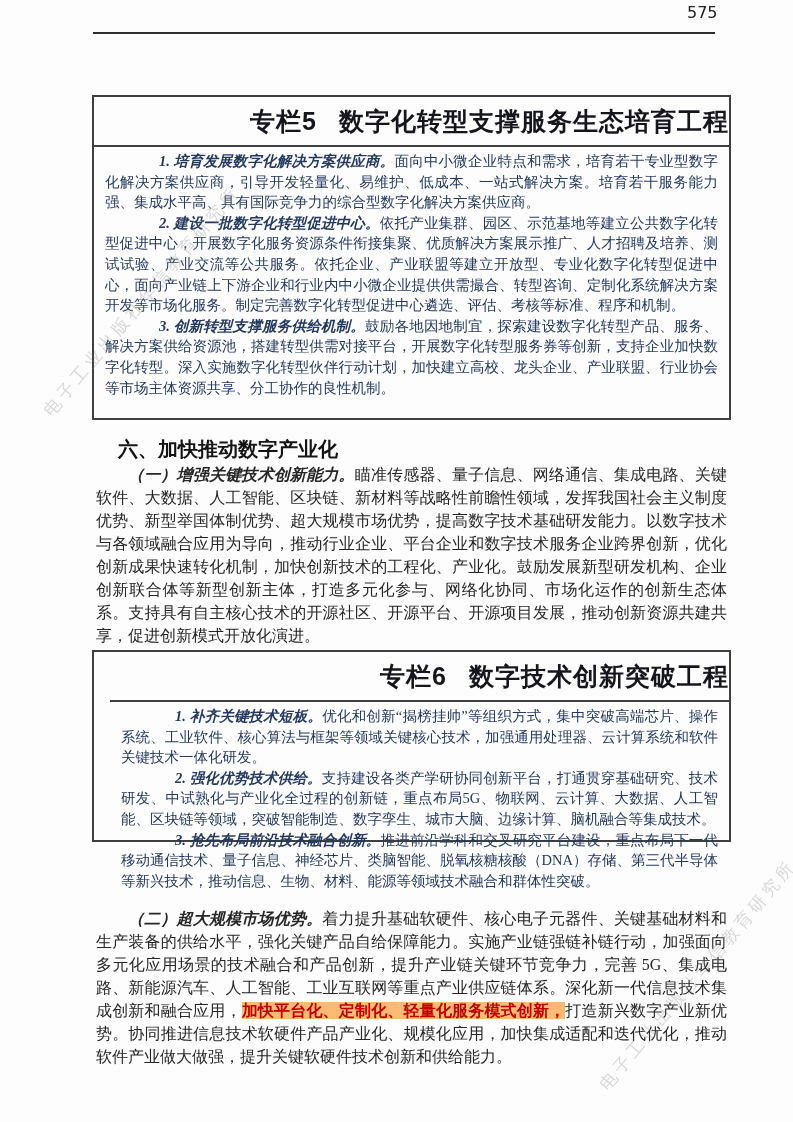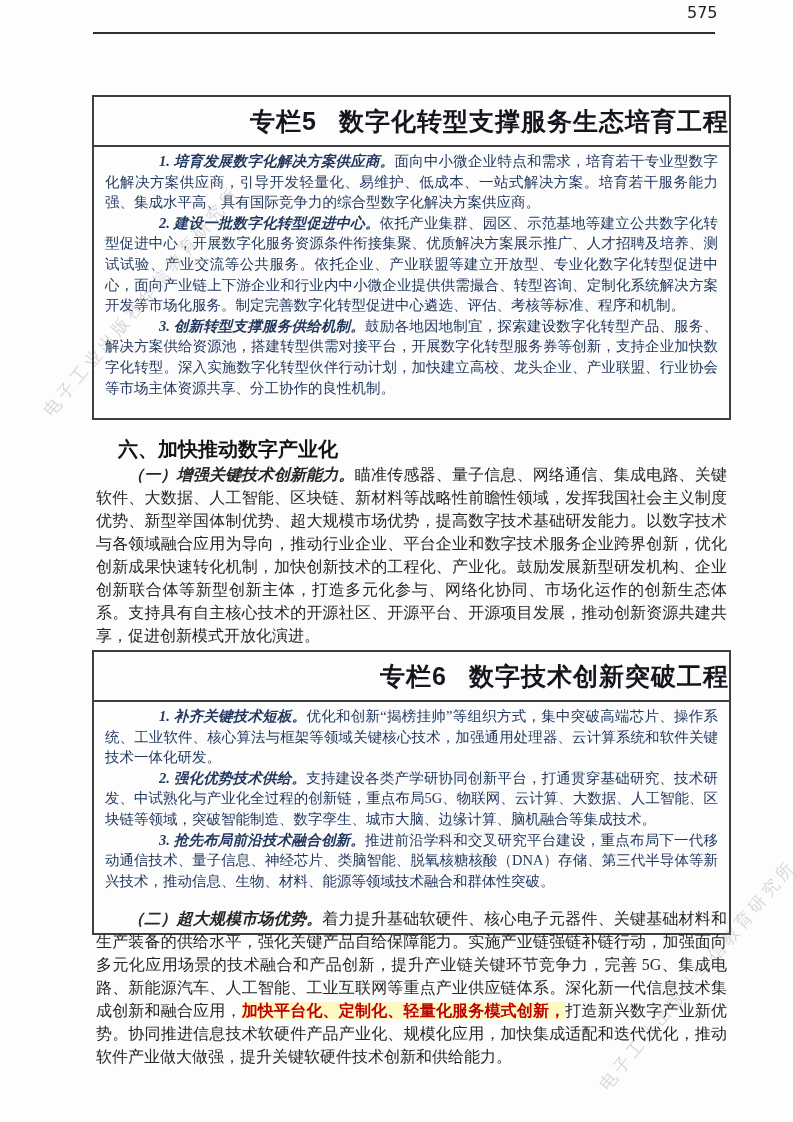--- a/index.html
+++ b/index.html
@@ -22,21 +22,21 @@
     width: 622px; height: 2px; background: #2e2e2e;
   }
 
   .panel {
     position: absolute; left: 92px; width: 639px;
     border: 2px solid #3f3f3f;
     box-sizing: border-box;
     background: transparent;
   }
   .panel-5 { top: 95px; height: 325px; }
-  .panel-6 { top: 650px; height: 285px; }
+  .panel-6 { top: 650px; height: 192px; padding-left: 16px; }
 
   .panel-header {
     text-align: right;
     font-family: "Liberation Sans", "DejaVu Sans", sans-serif;
     font-weight: bold; font-size: 25px; color: #15151d;
     letter-spacing: 1px;
     padding: 8px 0 7px;
     border-bottom: 2px solid #3f3f3f;
   }
   .panel-header .panel-label { margin-right: 22px; }
@@ -60,21 +60,21 @@
     position: absolute; left: 92px; width: 631px;
     font-size: 16px; line-height: 23px;
     text-align: justify; text-indent: 2em;
     color: #262626; margin: 4px;
   }
   .para-1 { top: 459px; }
   .para-2 { top: 903px; }
   .para-lead { font-style: italic; font-weight: bold; }
 
   .hl {
-    background: #fef9c3;
+    background: #fdba74;
     color: #c00000;
     font-weight: bold;
   }
 
   .watermark {
     position: absolute;
     font-family: "Liberation Sans", "DejaVu Sans", sans-serif;
     font-size: 17px; letter-spacing: 4px; white-space: nowrap;
     color: #8a8a8a; opacity: 0.32;
     transform: rotate(-50deg); transform-origin: left bottom;

